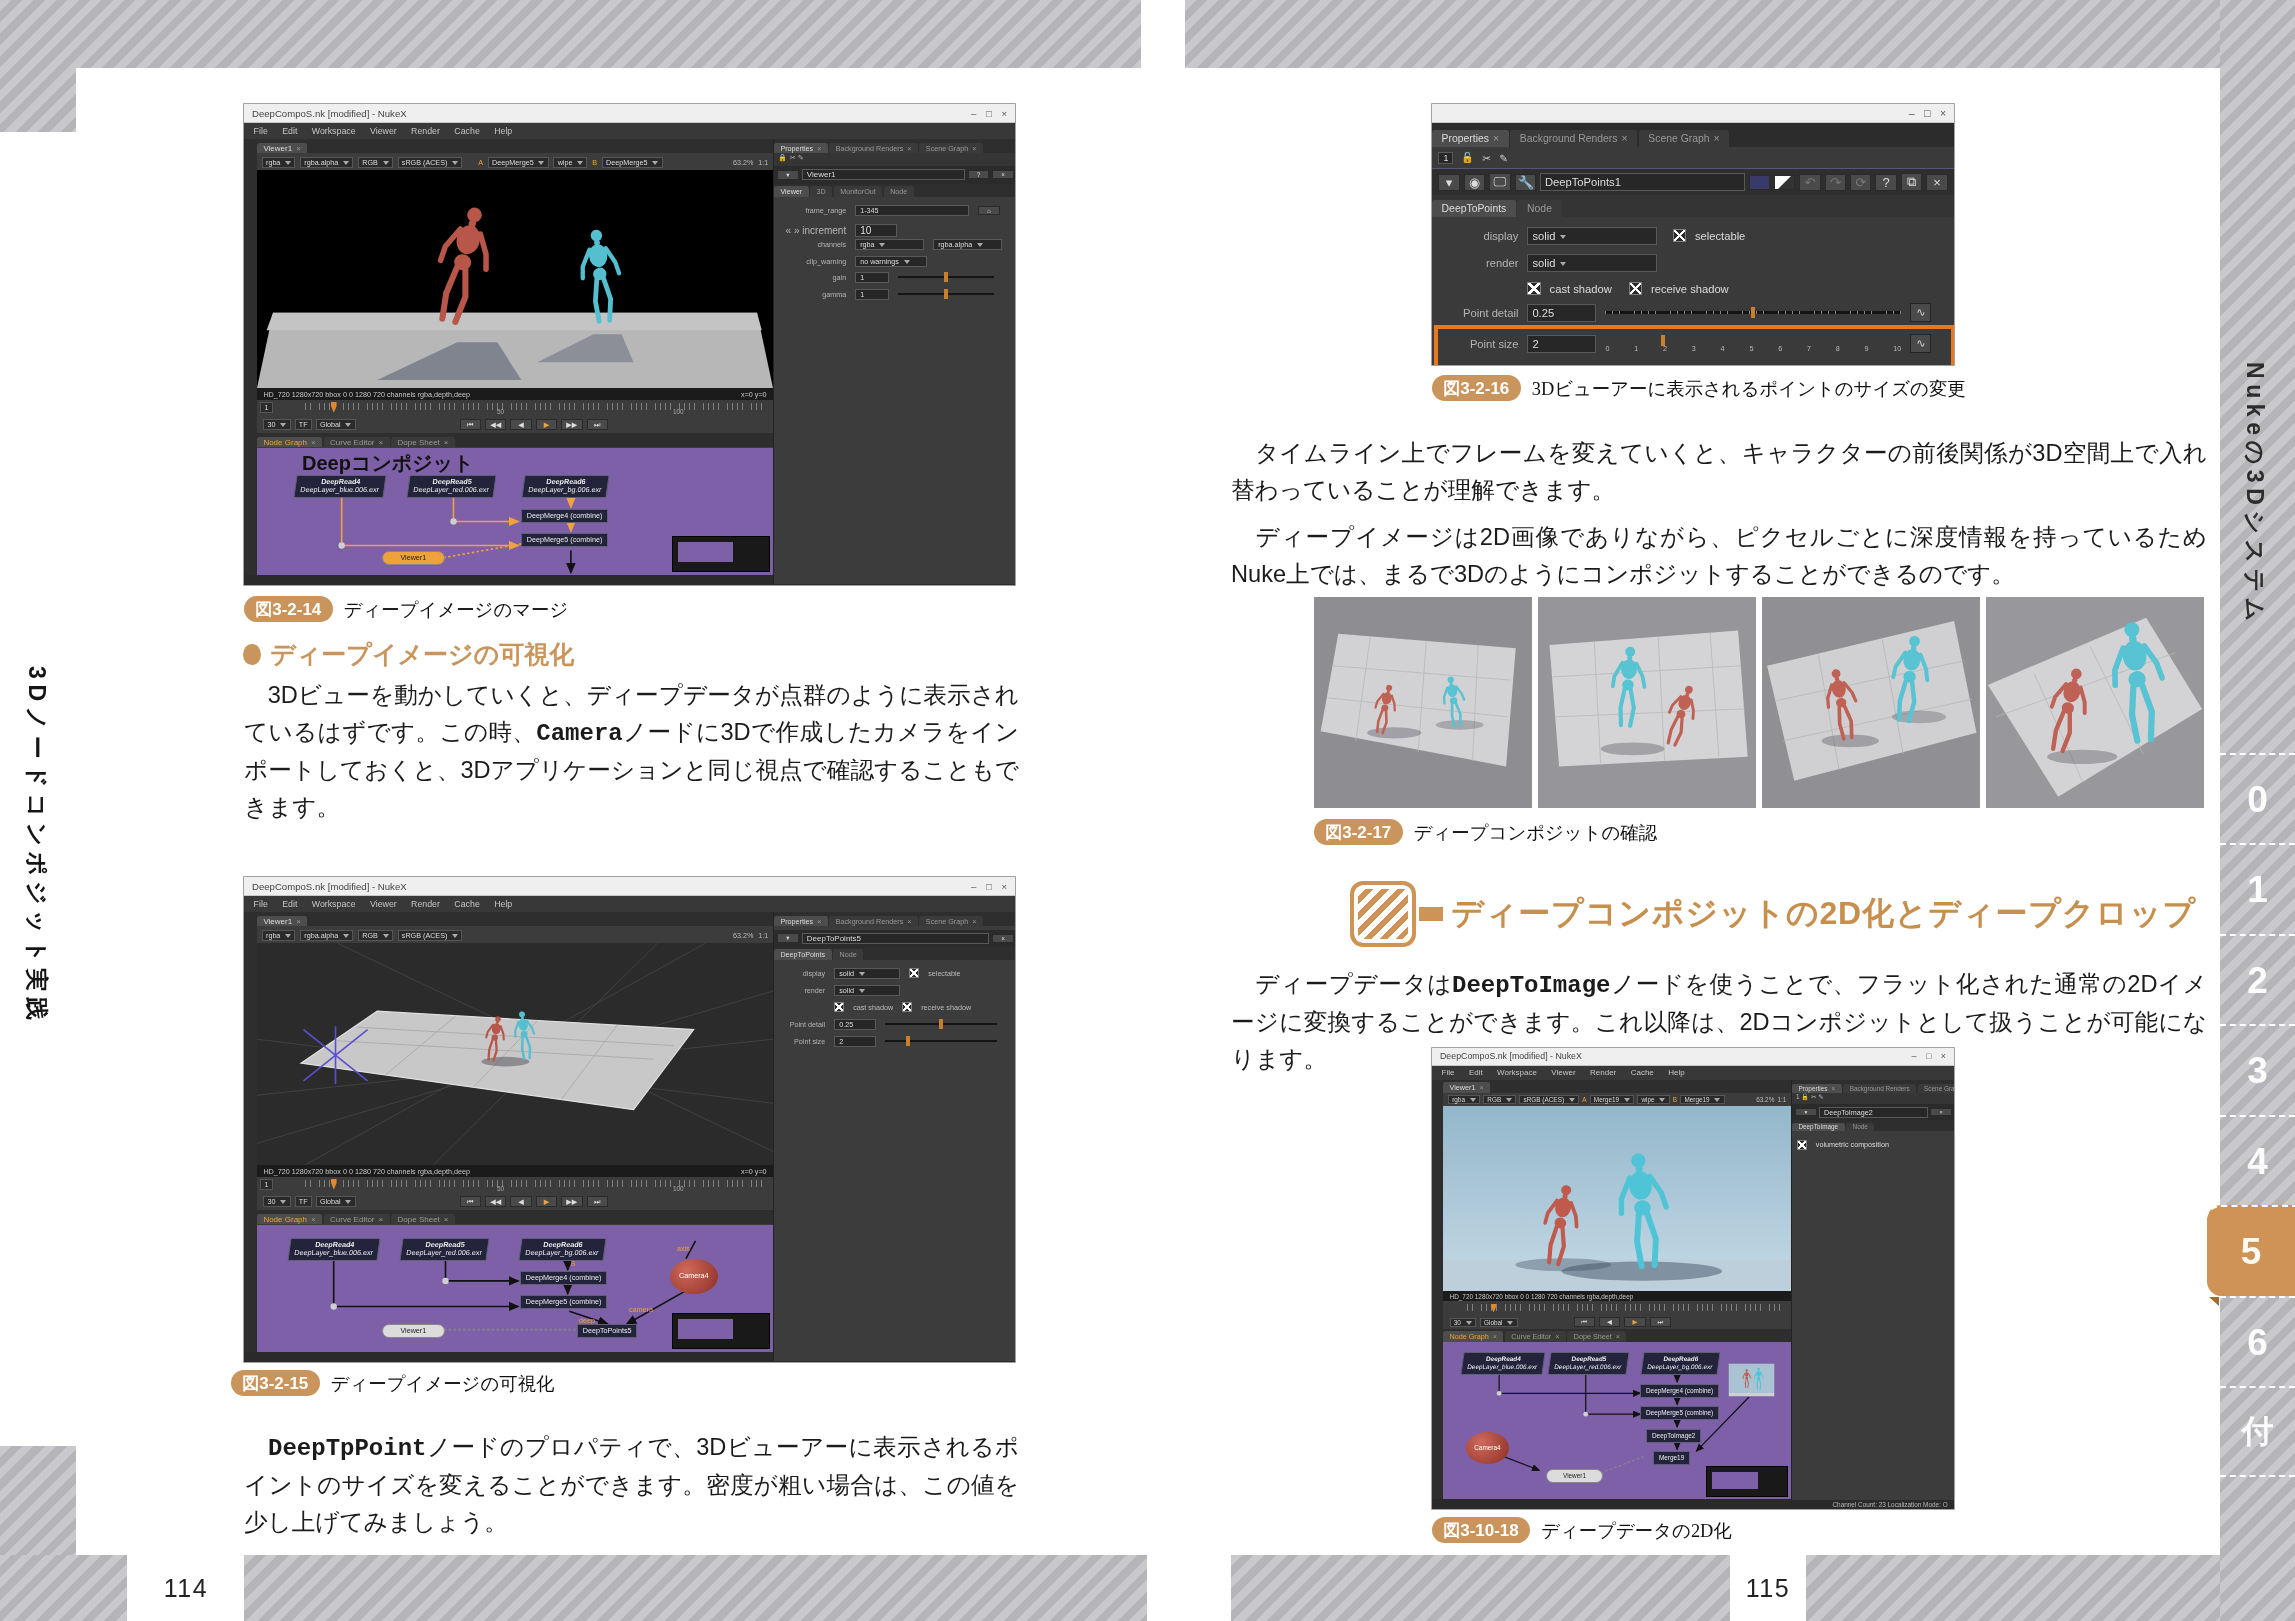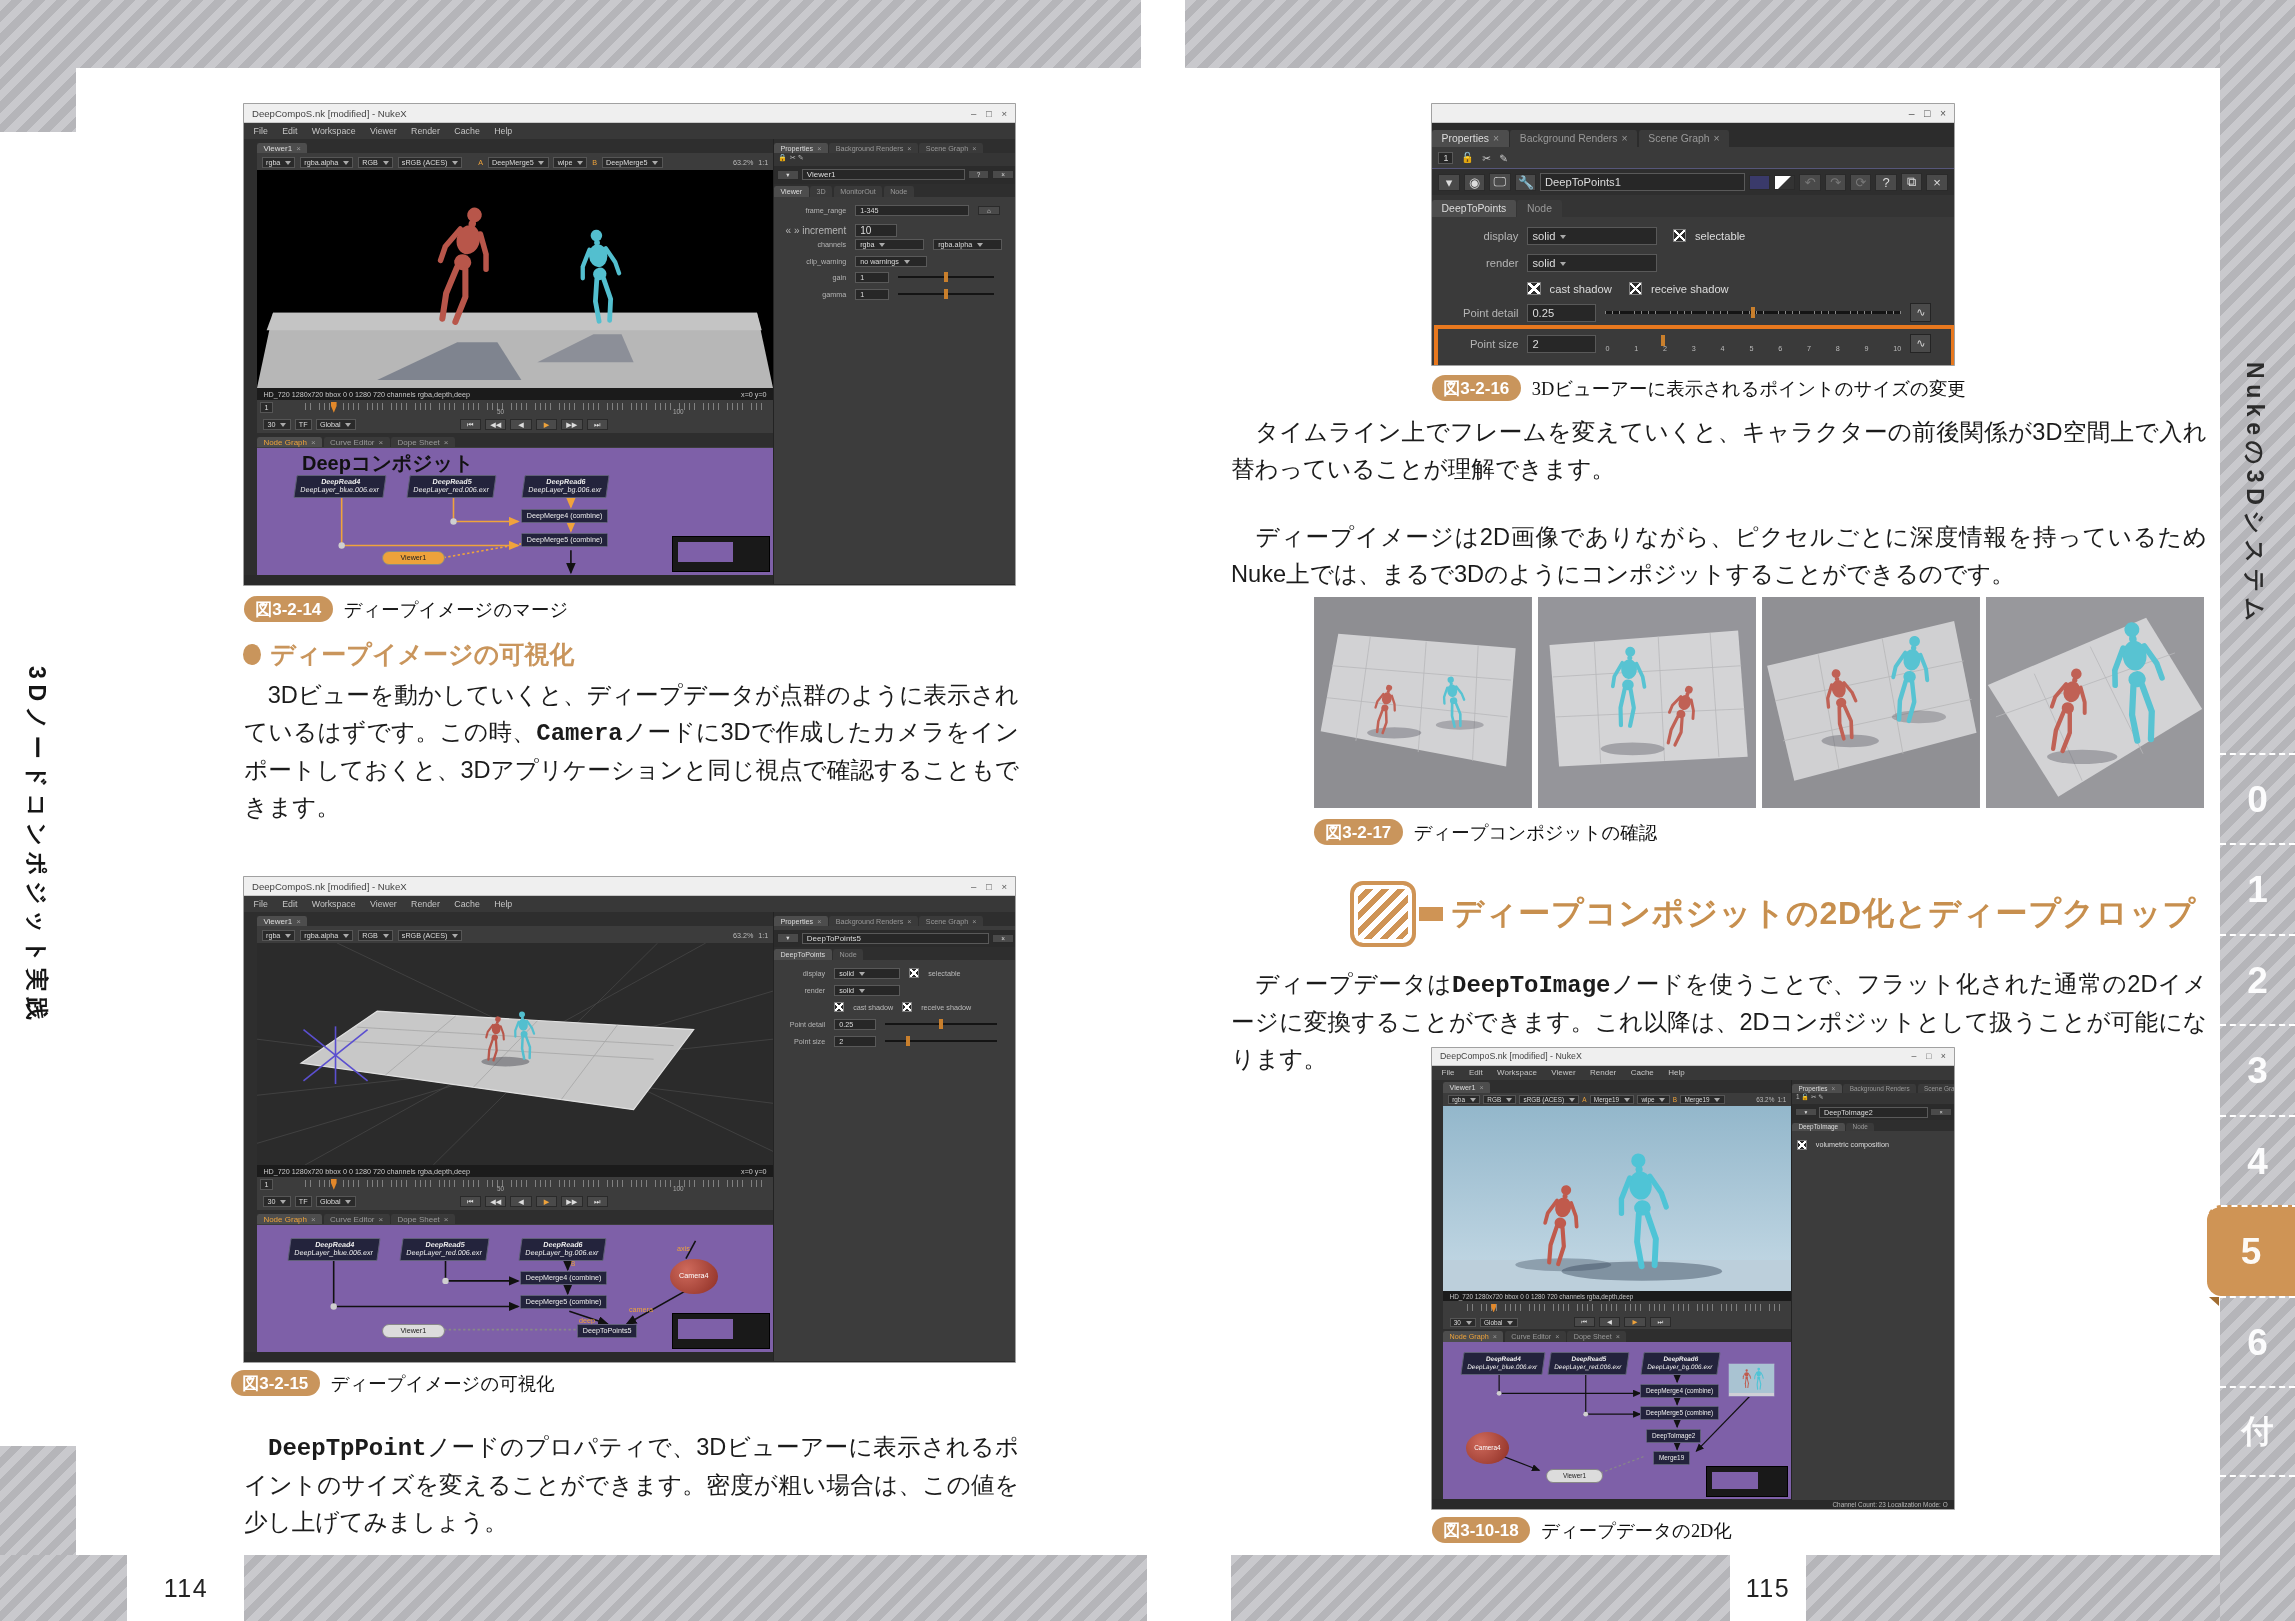--- a/index.html
+++ b/index.html
@@ -619,21 +619,21 @@
         </span>
       </span>
       <span class="curvebtn" style="width:19px;height:17.6px">∿</span>
     </div>
   </div>
   <div class="abs figrow" style="left:1432px;top:375px">
     <span class="figtag">図3-2-16</span>
     <span class="figcap">3Dビューアーに表示されるポイントのサイズの変更</span>
   </div>
 
-  <div class="abs bodytext" style="left:1231px;top:414px;width:976px">
+  <div class="abs bodytext" style="left:1231px;top:435px;width:976px">
       <p>　タイムライン上でフレームを変えていくと、キャラクターの前後関係が3D空間上で入れ替わっていることが理解できます。</p>
     </div>
   <div class="abs bodytext" style="left:1231px;top:519px;width:976px">
       <p>　ディープイメージは2D画像でありながら、ピクセルごとに深度情報を持っているためNuke上では、まるで3Dのようにコンポジットすることができるのです。</p>
     </div>
 
   <div class="thumb" style="left:1314px;top:597px;width:218px;height:211px">
     <svg width="218" height="211" viewBox="0 0 272 264">
       <rect width="272" height="264" fill="#8e8e92"></rect>
       <polygon points="30,46 252,64 240,212 8,168" fill="#d2d2d4"></polygon>

